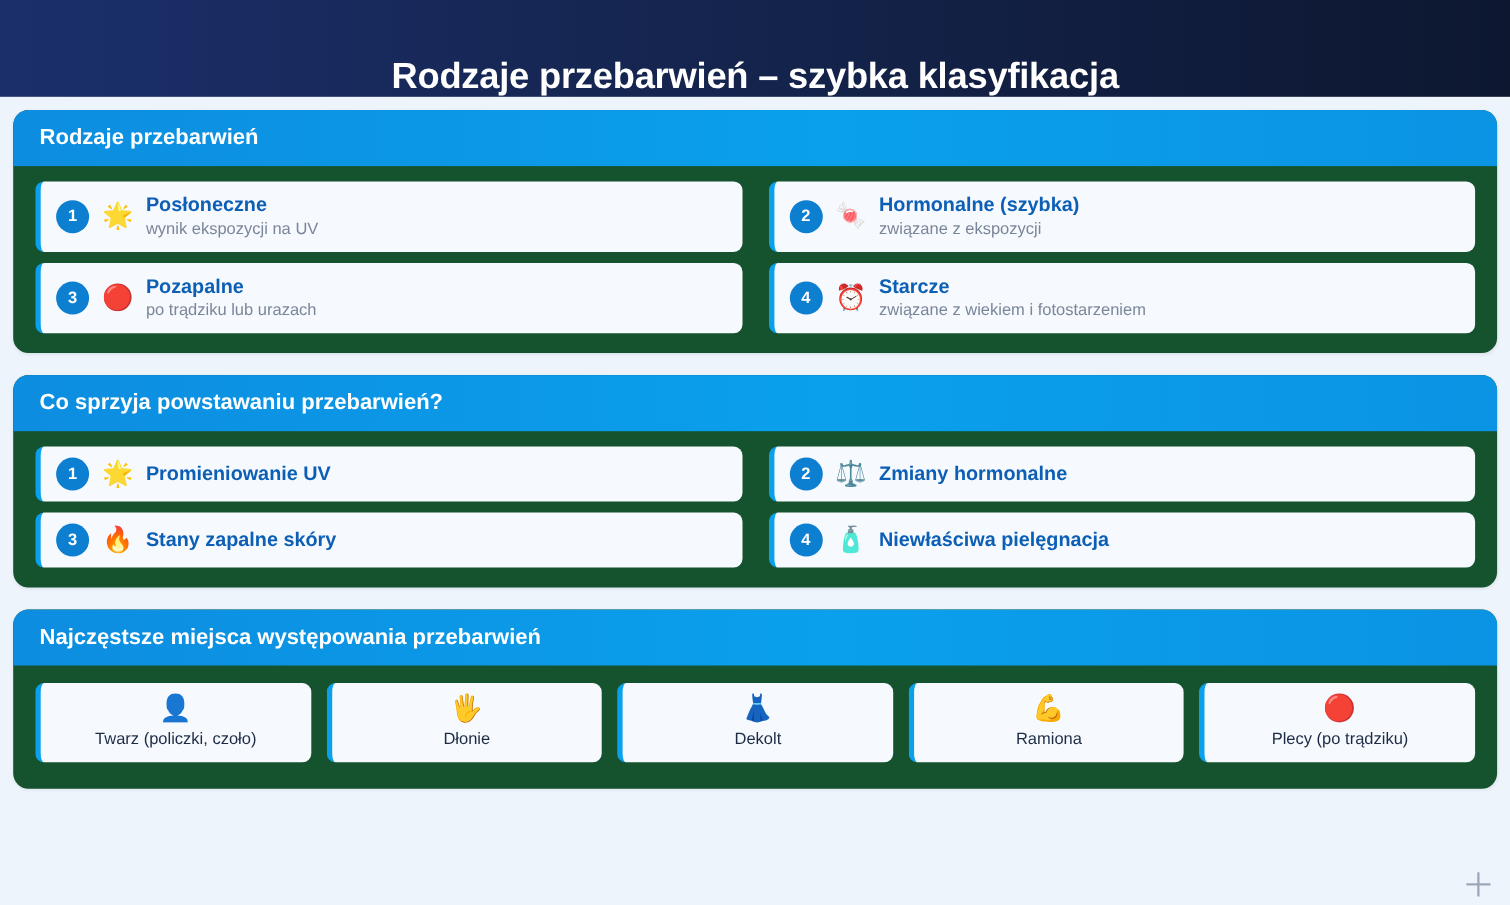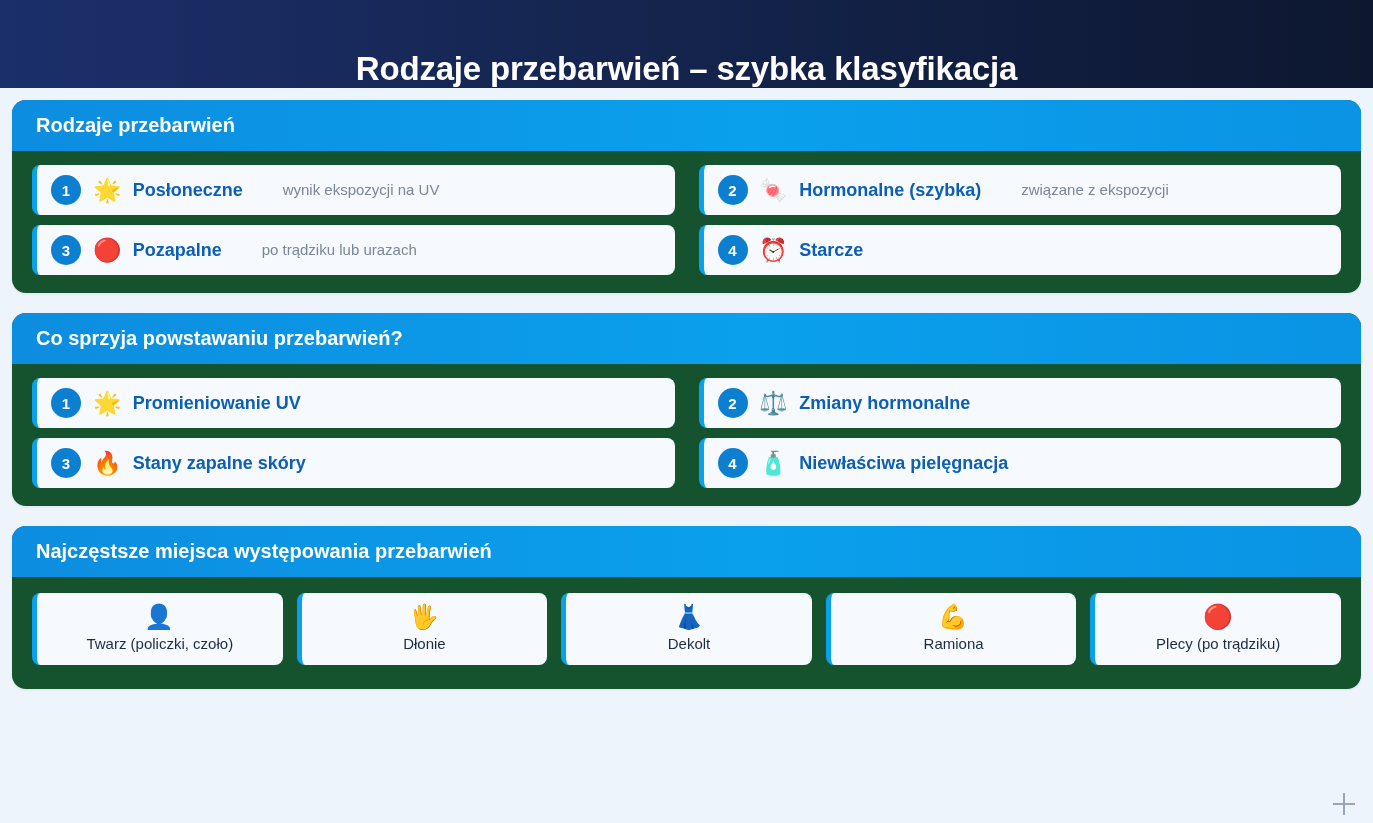--- a/index.html
+++ b/index.html
@@ -90,23 +90,22 @@
     margin-right: 12px;
   }
   .emoji {
     font-size: 23px;
     line-height: 1;
     margin-right: 11px;
     flex: 0 0 auto;
   }
   .item-texts {
     display: flex;
-    flex-direction: row;
+    flex-direction: column;
     justify-content: center;
-    gap: 40px;
   }
   .item-title {
     color: #0c5fb5;
     font-size: 18px;
     font-weight: bold;
     line-height: 1.25;
   }
   .item-sub {
     color: #7a8699;
     font-size: 15px;
@@ -203,20 +202,21 @@
             <span class="item-title">Pozapalne</span>
             <span class="item-sub">po trądziku lub urazach</span>
           </span>
         </div>
 
         <div class="item">
           <span class="badge">4</span>
           <span class="emoji">⏰</span>
           <span class="item-texts">
             <span class="item-title">Starcze</span>
+            <span class="item-sub">związane z wiekiem i fotostarzeniem</span>
           </span>
         </div>
 
       </div>
     </div>
   </section>
 
   <section class="card">
     <div class="card-header">
       <h2>Co sprzyja powstawaniu przebarwień?</h2>

